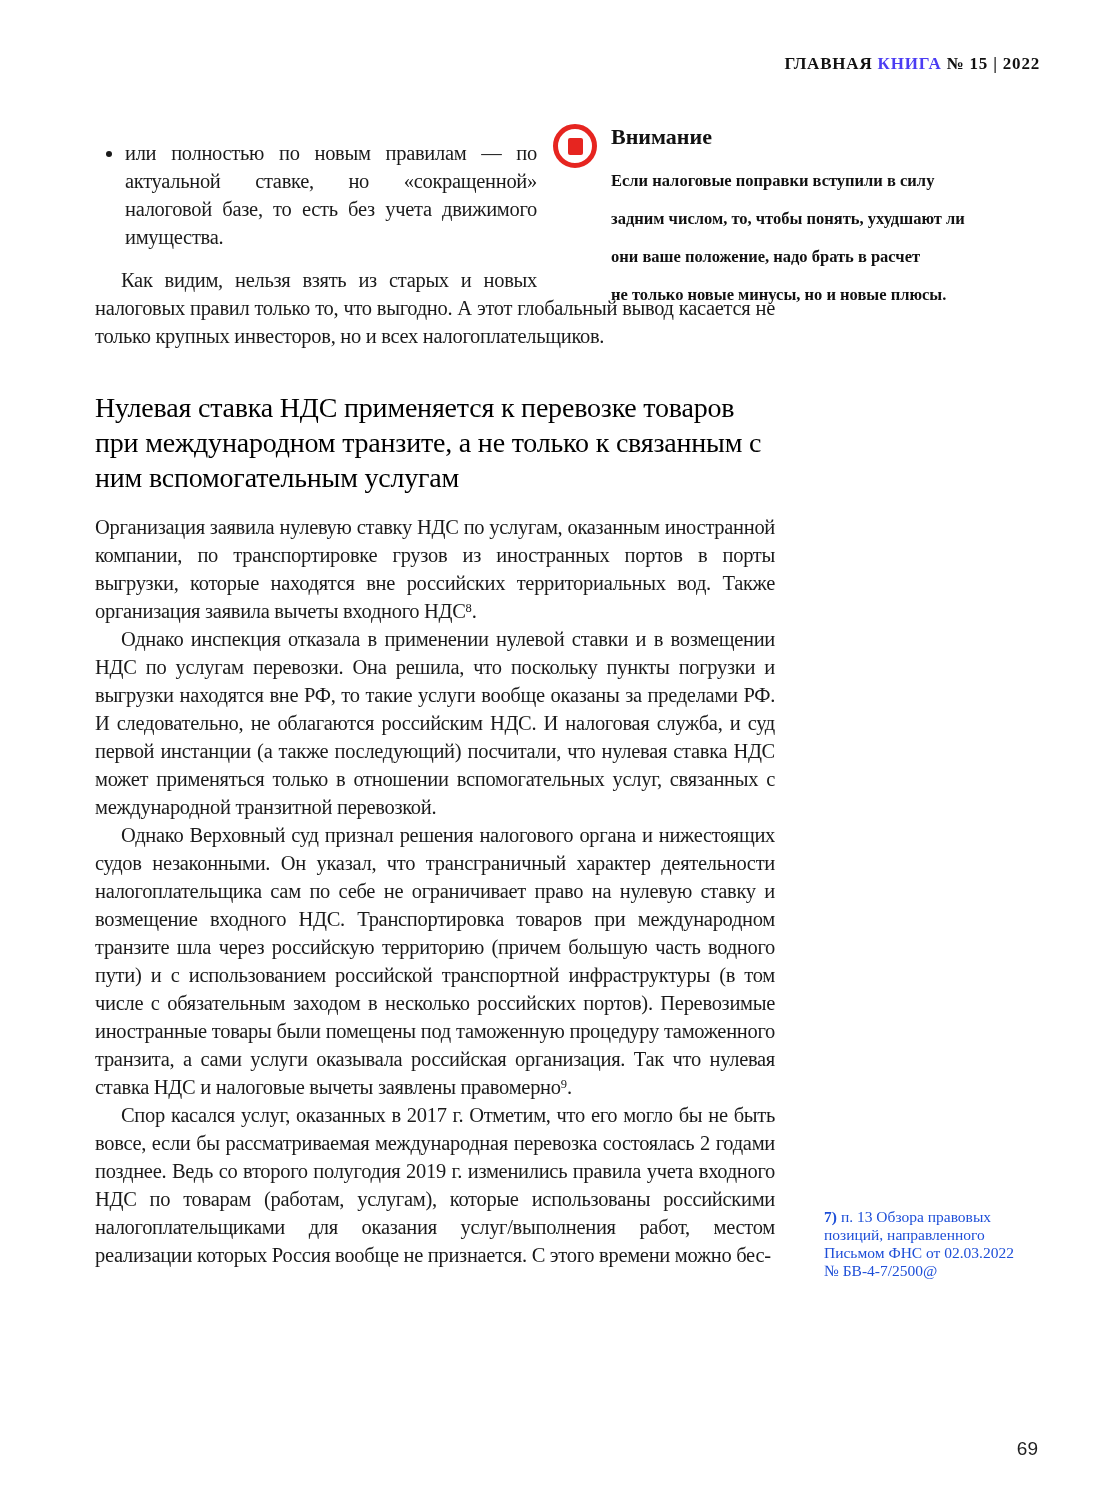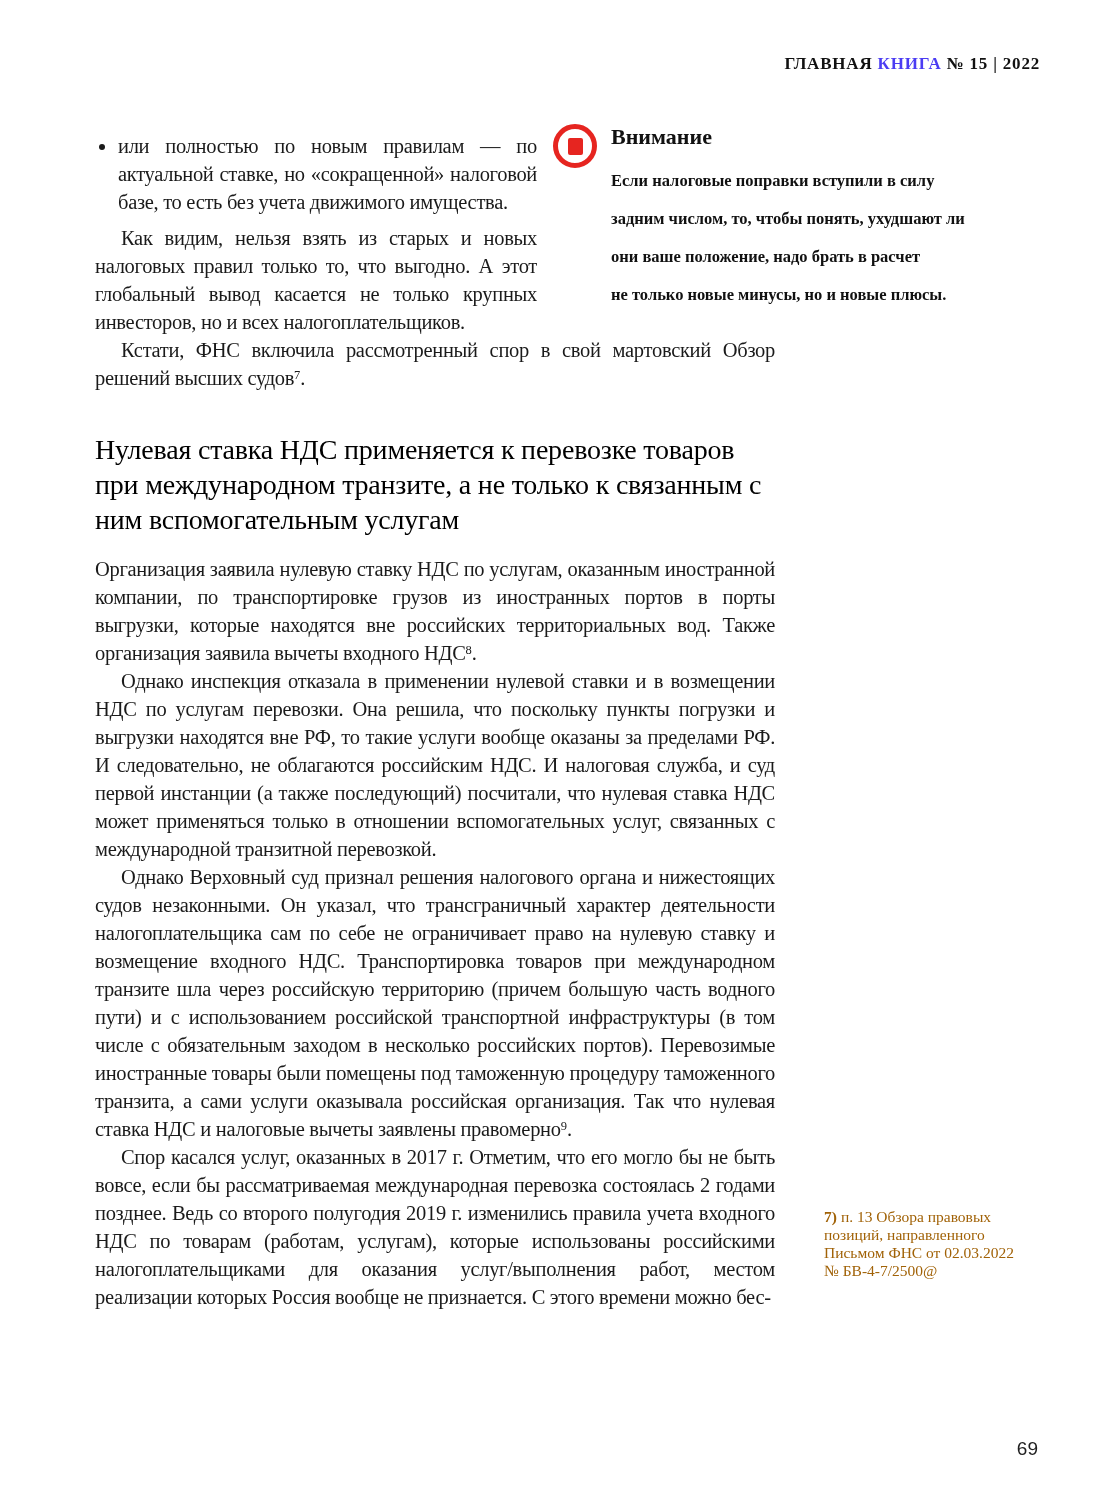--- a/index.html
+++ b/index.html
@@ -75,21 +75,21 @@
     left: 95px;
     top: 124px;
     width: 680px;
     font-size: 20.5px;
     line-height: 28px;
     text-align: justify;
     letter-spacing: -0.3px;
   }
   .attn-spacer { float: right; width: 238px; height: 166px; }
   ul.bullets { margin: 0; padding: 0 0 0 15px; list-style: disc outside; }
-  ul.bullets li { margin: 8px; }
+  ul.bullets li { margin: 15px; }
   .main p { margin: 0; }
   .main p.indent { text-indent: 26px; }
   sup {
     font-size: 12.5px;
     line-height: 0;
     vertical-align: 6px;
     letter-spacing: 0;
   }
   h2.heading {
     font-size: 28px;
@@ -102,21 +102,21 @@
   }
 
   
   .footnotes {
     position: absolute;
     left: 824px;
     top: 1208px;
     width: 226px;
     font-size: 15.5px;
     line-height: 18px;
-    color: #a16207;
+    color: #1d4ed8;
     text-align: left;
   }
   .footnotes p { margin: 0 0 9px 0; }
   .footnotes b { font-weight: 700; margin-right: 4px; }
   .fn-text { white-space: pre-line; }
 
   
   .pagenum {
     position: absolute;
     top: 1438px;
@@ -148,21 +148,20 @@
 
   <div class="main">
     <div class="attn-spacer"></div>
 
     <ul class="bullets">
       <li>или полностью по новым правилам — по актуальной ставке, но «сокращенной» налоговой базе, то есть без учета движимого имущества.</li>
     </ul>
 
     <p class="indent">Как видим, нельзя взять из старых и новых налоговых правил только то, что выгодно. А этот глобальный вывод касается не только крупных инвесторов, но и всех налогоплательщиков.</p>
 
-    <p class="indent"><span>Кстати, ФНС включила рассмотренный спор в свой мартовский Обзор решений высших судов</span><sup>7</sup><span>.</span></p>
 
     <h2 class="heading">Нулевая ставка НДС применяется к перевозке товаров при международном транзите, а не только к связанным с ним вспомогательным услугам</h2>
 
     <p><span>Организация заявила нулевую ставку НДС по услугам, оказанным иностранной компании, по транспортировке грузов из иностранных портов в порты выгрузки, которые находятся вне российских территориальных вод. Также организация заявила вычеты входного НДС</span><sup>8</sup><span>.</span></p>
 
     <p class="indent">Однако инспекция отказала в применении нулевой ставки и в возмещении НДС по услугам перевозки. Она решила, что поскольку пункты погрузки и выгрузки находятся вне РФ, то такие услуги вообще оказаны за пределами РФ. И следовательно, не облагаются российским НДС. И налоговая служба, и суд первой инстанции (а также последующий) посчитали, что нулевая ставка НДС может применяться только в отношении вспомогательных услуг, связанных с международной транзитной перевозкой.</p>
 
     <p class="indent"><span>Однако Верховный суд признал решения налогового органа и нижестоящих судов незаконными. Он указал, что трансграничный характер деятельности налогоплательщика сам по себе не ограничивает право на нулевую ставку и возмещение входного НДС. Транспортировка товаров при международном транзите шла через российскую территорию (причем большую часть водного пути) и с использованием российской транспортной инфраструктуры (в том числе с обязательным заходом в несколько российских портов). Перевозимые иностранные товары были помещены под таможенную процедуру таможенного транзита, а сами услуги оказывала российская организация. Так что нулевая ставка НДС и налоговые вычеты заявлены правомерно</span><sup>9</sup><span>.</span></p>
 
     <p class="indent">Спор касался услуг, оказанных в 2017 г. Отметим, что его могло бы не быть вовсе, если бы рассматриваемая международная перевозка состоялась 2 годами позднее. Ведь со второго полугодия 2019 г. изменились правила учета входного НДС по товарам (работам, услугам), которые использованы российскими налогоплательщиками для оказания услуг/выполнения работ, местом реализации которых Россия вообще не признается. С этого времени можно бес-</p>

